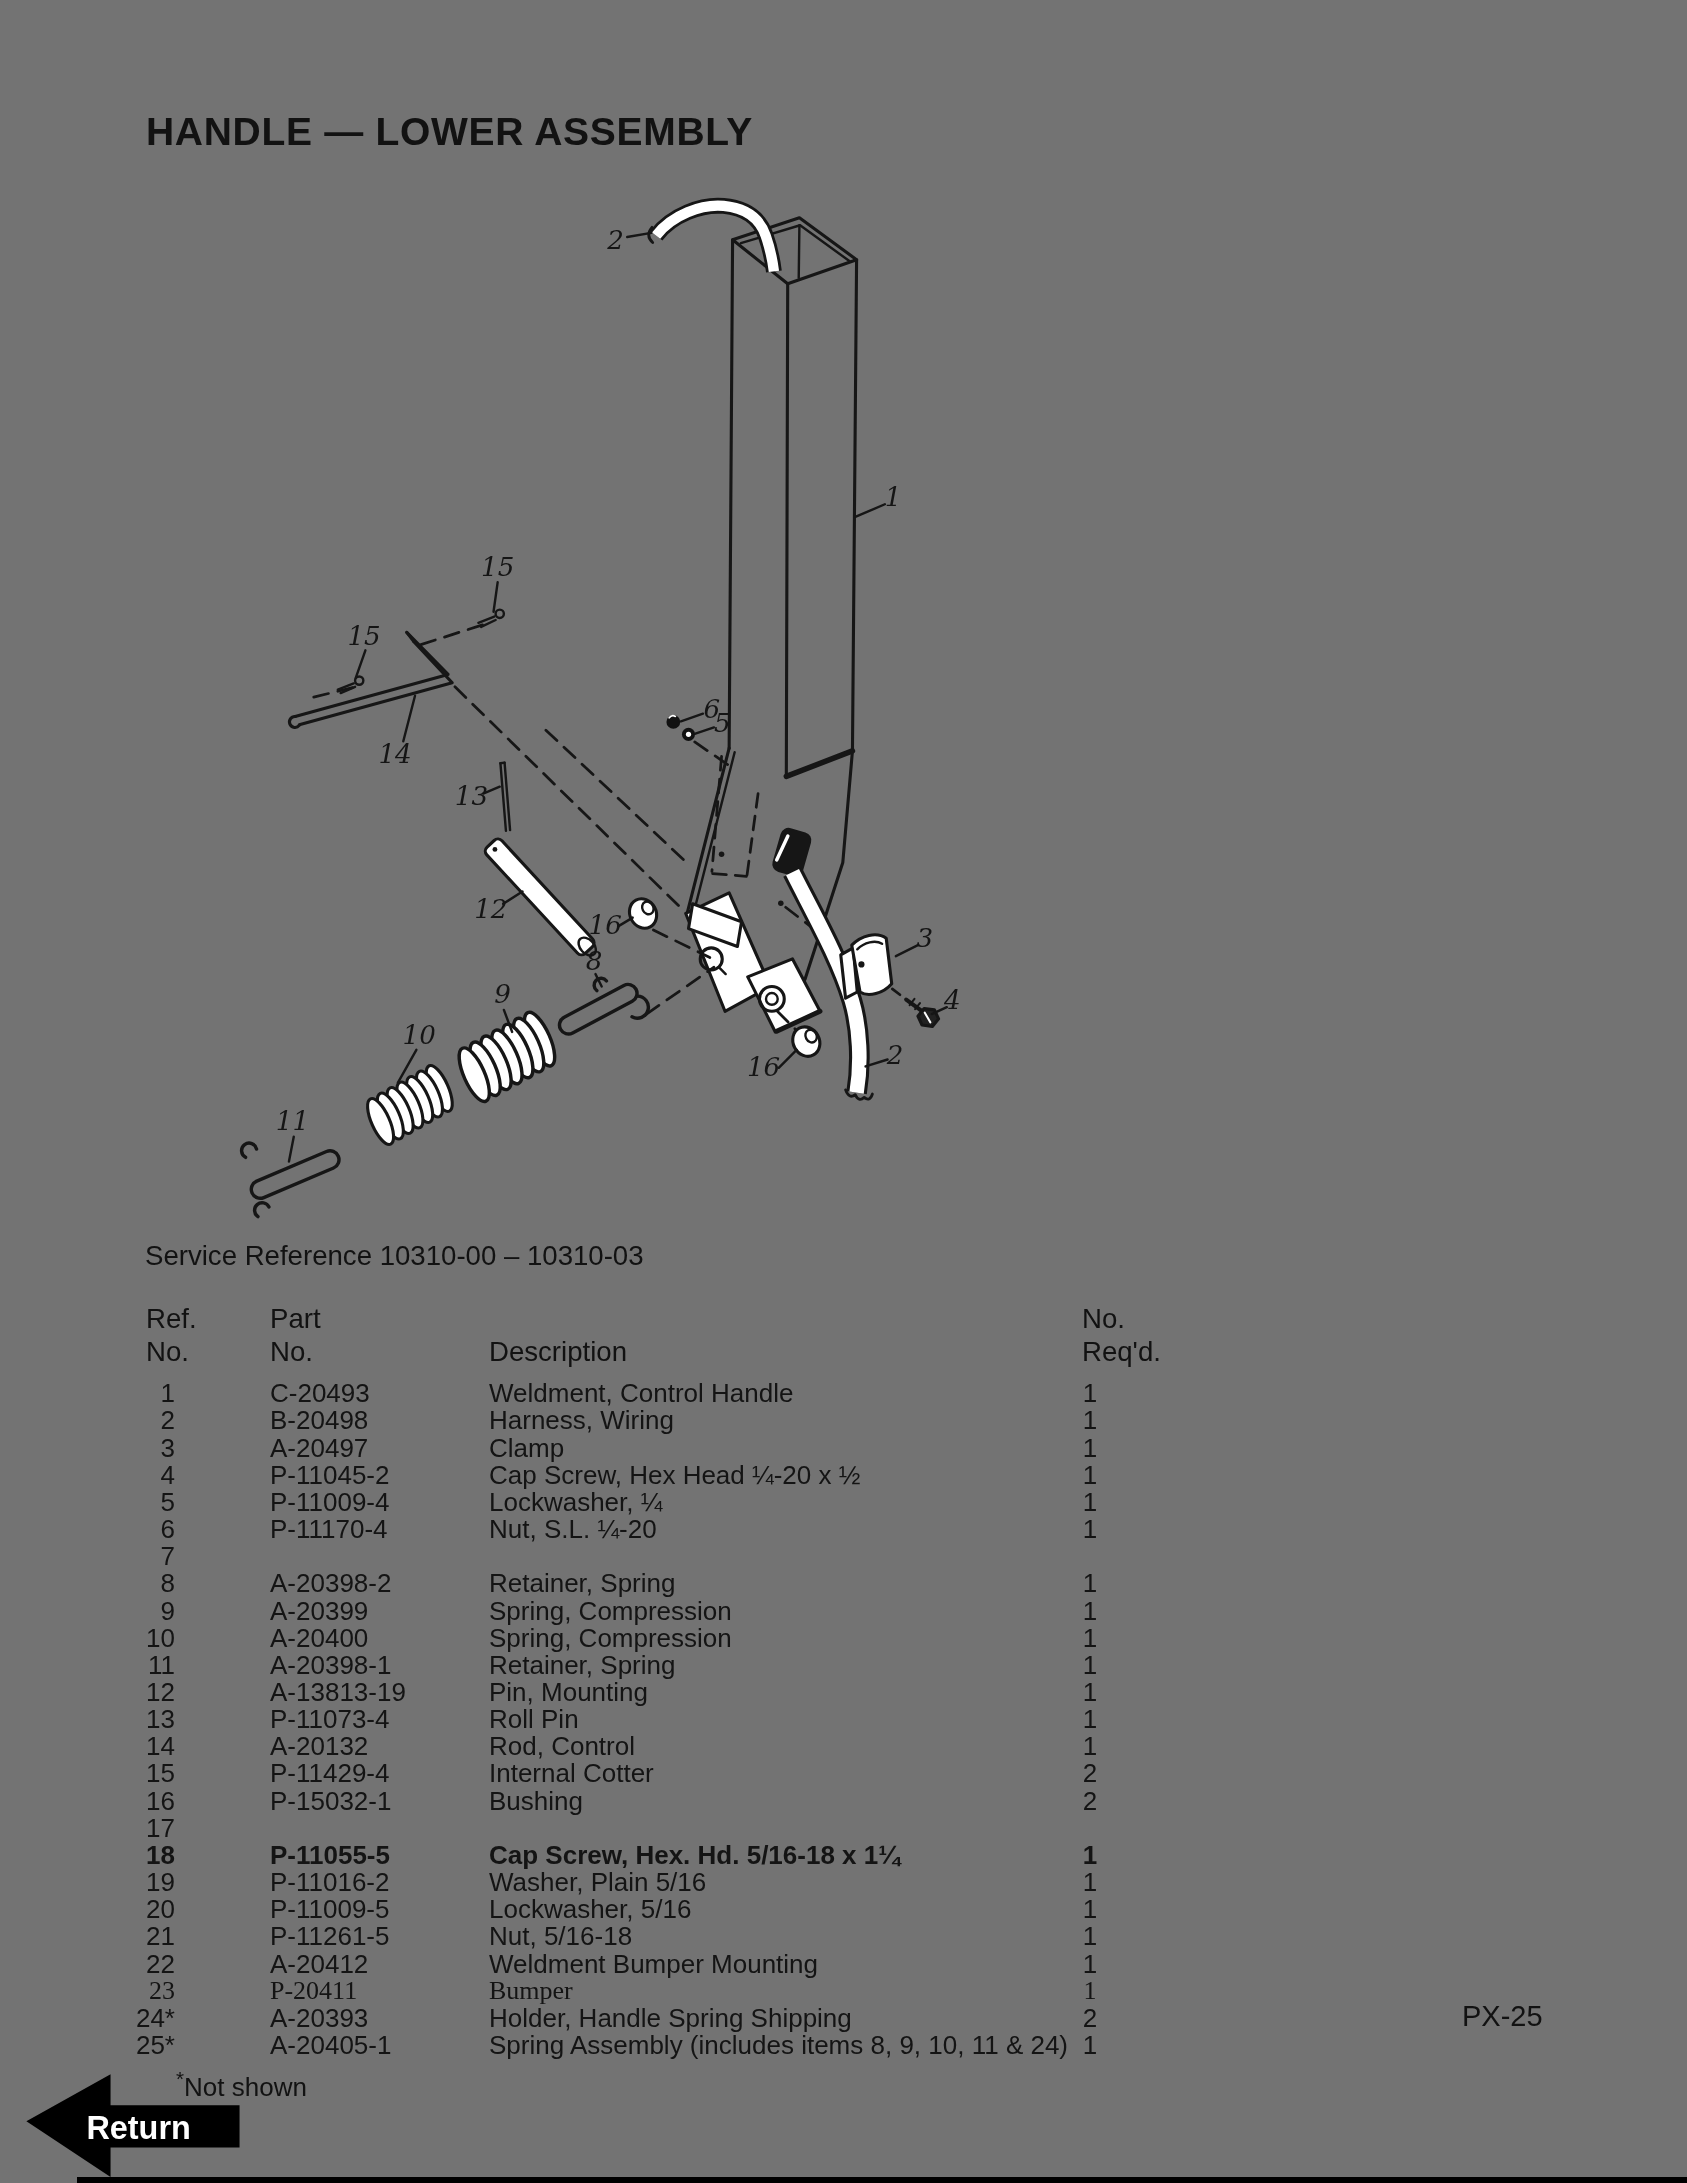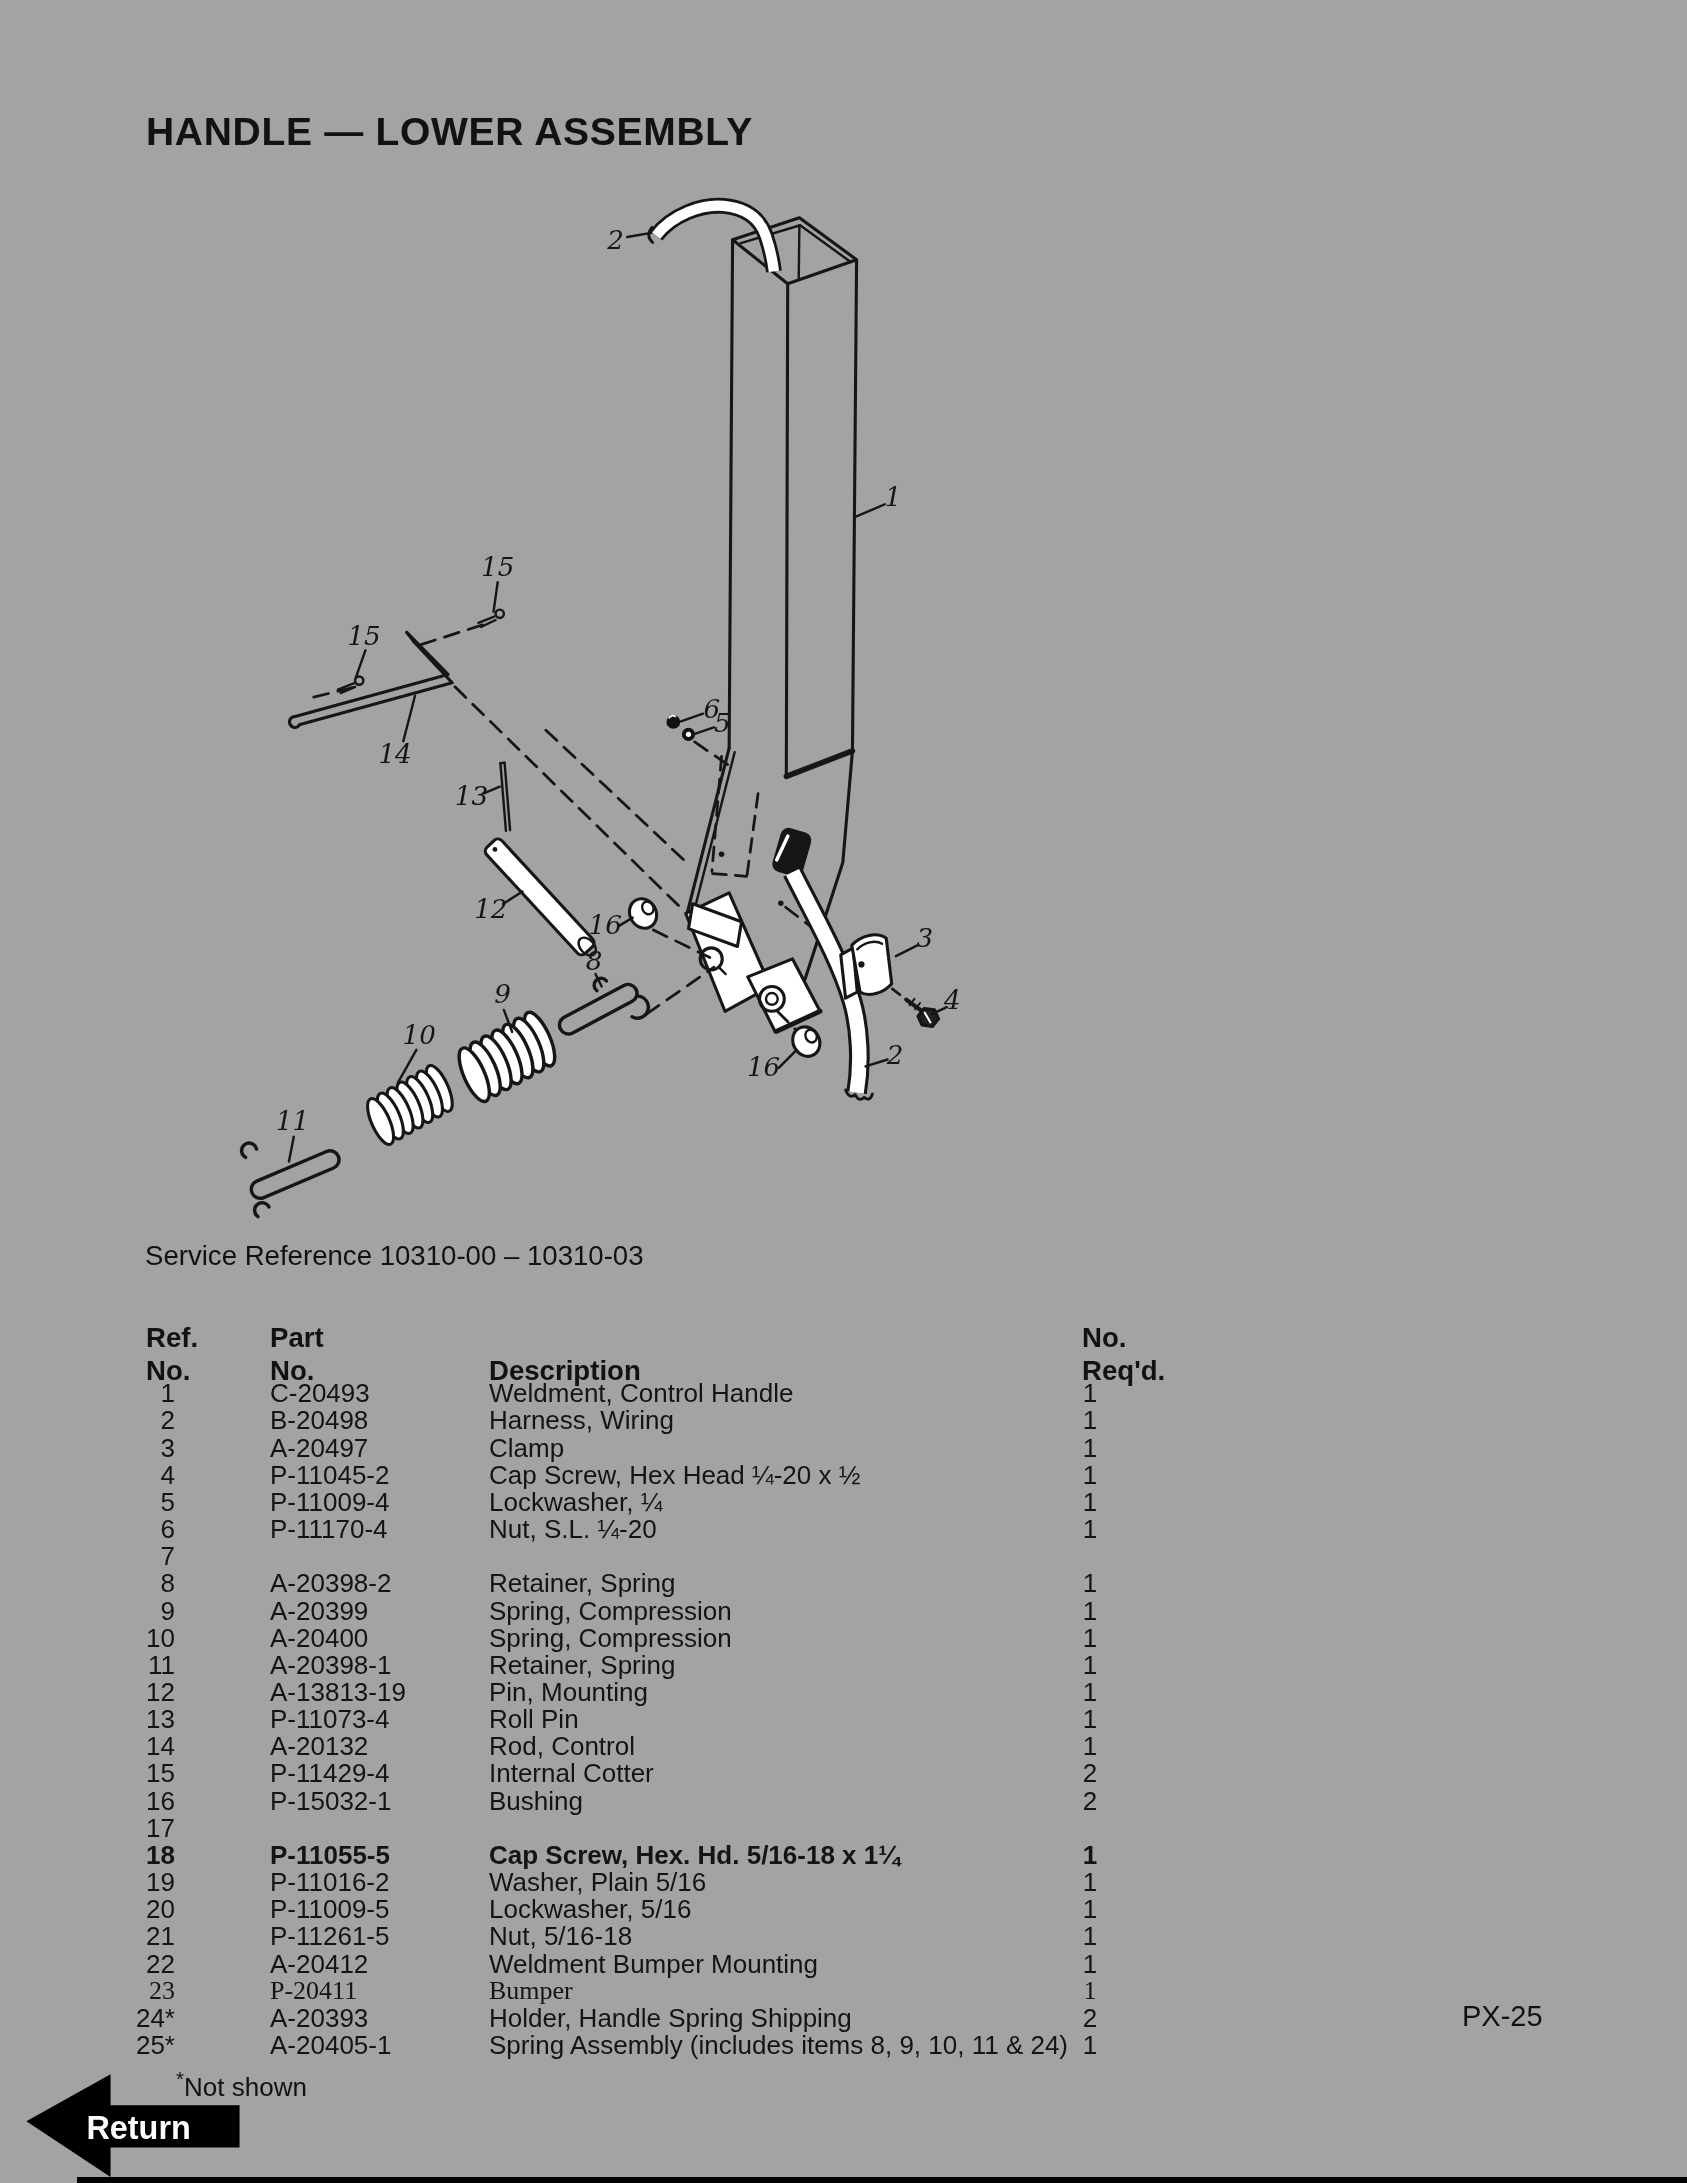--- a/index.html
+++ b/index.html
@@ -1,21 +1,21 @@
 <!DOCTYPE html>
 <html style="font-size:11px"><head>
 <meta charset="utf-8">
 <style>
   html,body{margin:0;padding:0;background:#ffffff;}
-  .page{position:relative;width:1687px;height:2183px;background:#a3a3a3;overflow:hidden;
+  .page{position:relative;width:1687px;height:2183px;background:#737373;overflow:hidden;
         font-family:"Liberation Sans", sans-serif;color:#141414;}
   .page-title{position:absolute;left:146px;top:110px;font-size:39px;font-weight:700;
               letter-spacing:0.7px;color:#121212;white-space:nowrap;}
   .service-ref{position:absolute;left:145px;top:1240px;font-size:27.6px;color:#121212;white-space:nowrap;}
-  .col-head{position:absolute;font-size:27.6px;font-weight:700;color:#121212;white-space:nowrap;margin-top:19px;}
+  .col-head{position:absolute;font-size:27.6px;font-weight:400;color:#121212;white-space:nowrap;}
   .h-ref1{left:146px;top:1303px;} .h-ref2{left:146px;top:1336px;}
   .h-part1{left:270px;top:1303px;} .h-part2{left:270px;top:1336px;}
   .h-desc{left:489px;top:1336px;}
   .h-qty1{left:1082px;top:1303px;} .h-qty2{left:1082px;top:1336px;}
   .t-row{position:absolute;left:0;width:1213px;height:27.6px;font-size:26px;color:#141414;}
   .cell{position:absolute;top:0;white-space:nowrap;}
   .c-ref{left:103px;width:72px;text-align:right;}
   .c-part{left:270px;width:207px;}
   .c-desc{left:489px;width:620px;}
   .c-qty{left:1072px;width:36px;text-align:center;}

